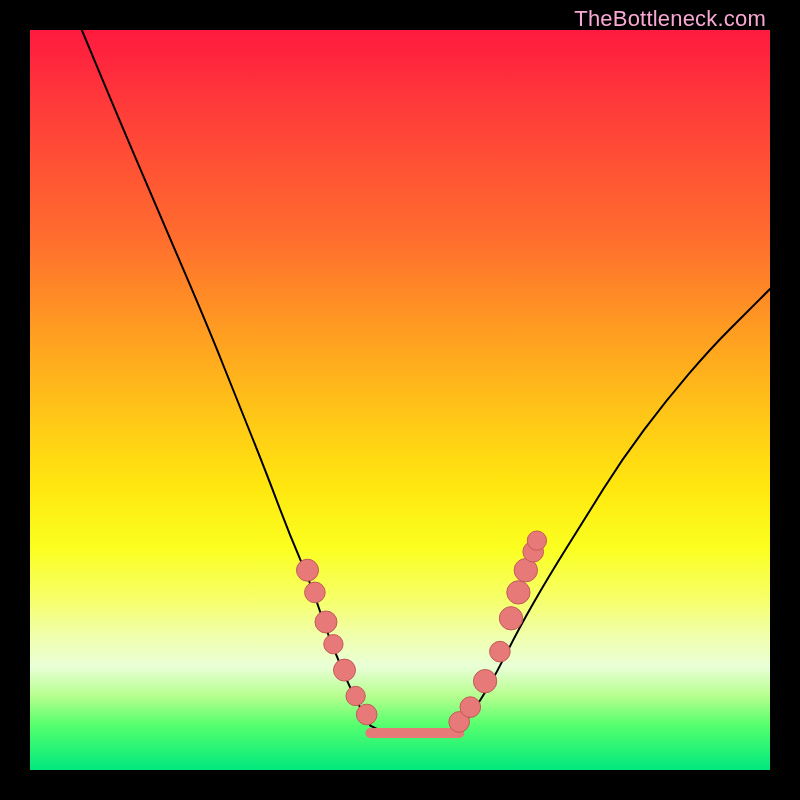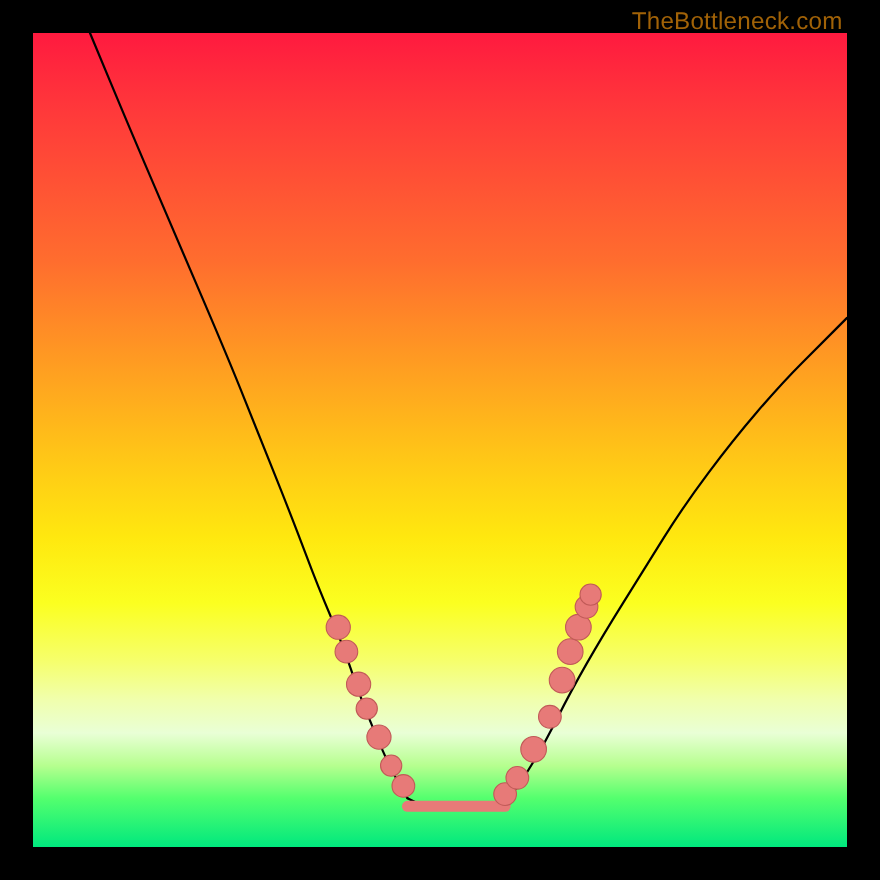--- a/index.html
+++ b/index.html
@@ -40,21 +40,21 @@
       #e9ffd6 86%,
       #b6ff8f 90%,
       #54ff6e 94%,
       #00e87e 100%
     );
   }
   .watermark {
     position: absolute;
     top: 6px;
     right: 34px;
-    color: #a16207;
+    color: #f9a8d4;
     font-size: 22px;
     font-weight: 400;
     letter-spacing: 0.2px;
     z-index: 10;
     user-select: none;
   }
   svg.overlay {
     position: absolute;
     left: 0;
     top: 0;

